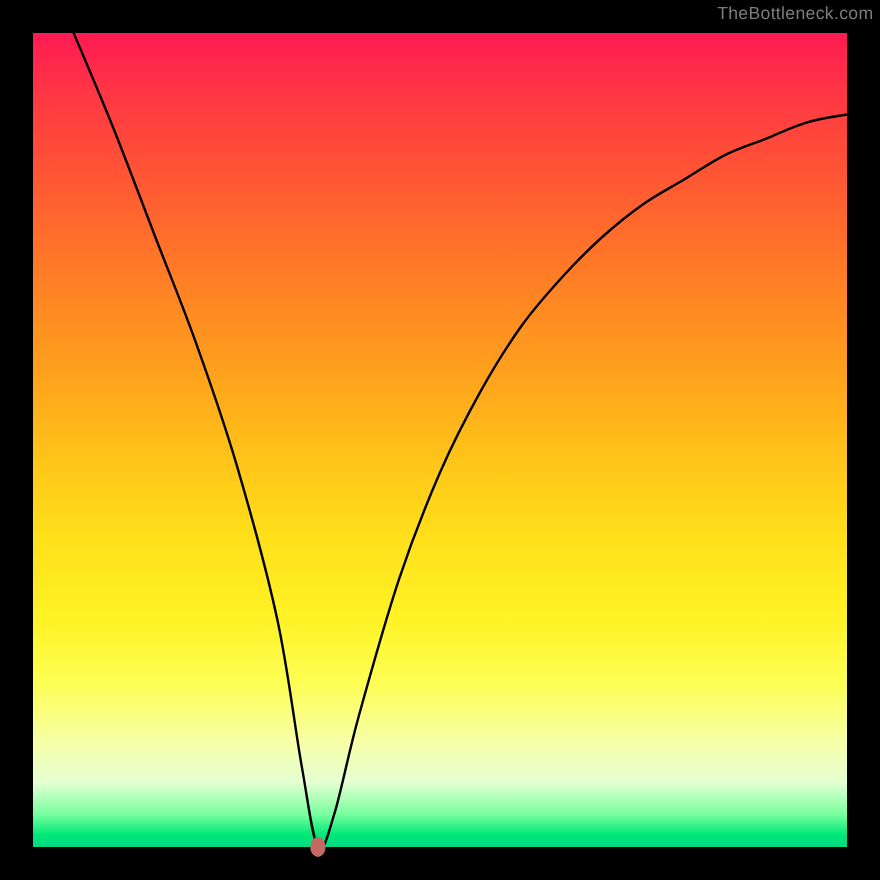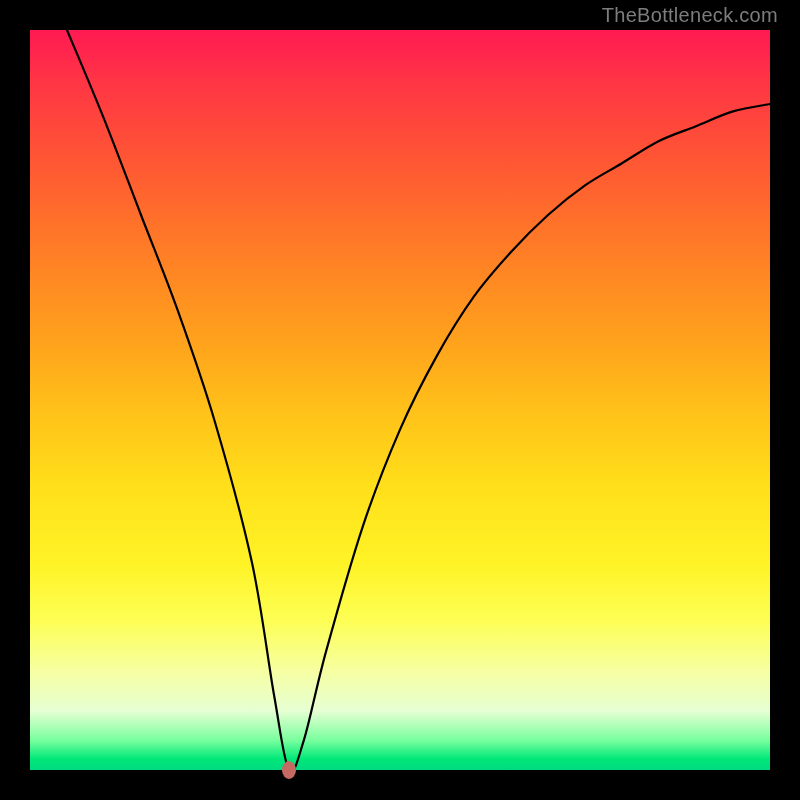--- a/index.html
+++ b/index.html
@@ -13,23 +13,23 @@
   }
   .stage {
     position: relative;
     width: 800px;
     height: 800px;
     background: #000;
   }
   .watermark {
     position: absolute;
     top: 4px;
-    right: 22px;
+    right: 6px;
     color: #7d7d7d;
-    font-size: 20px;
+    font-size: 16px;
     font-weight: 500;
     letter-spacing: 0.3px;
     z-index: 10;
   }
   .plot {
     position: absolute;
     left: 30px;
     top: 30px;
     width: 740px;
     height: 740px;

